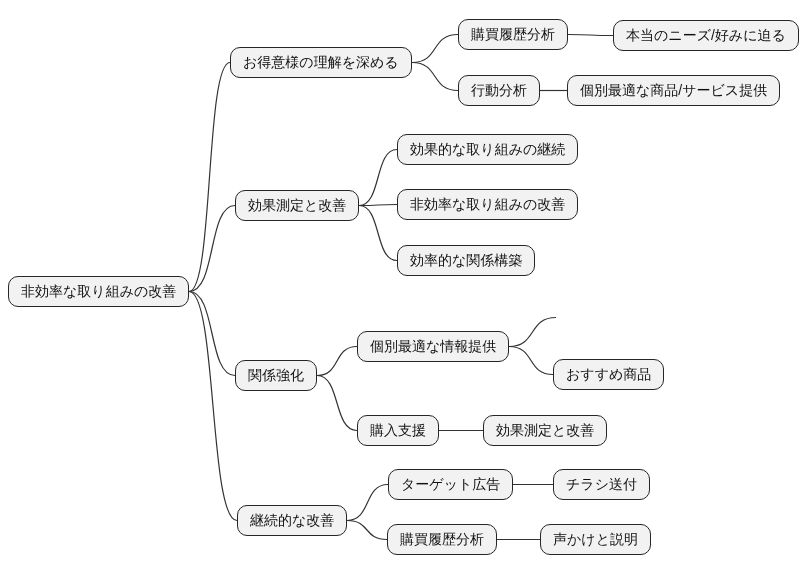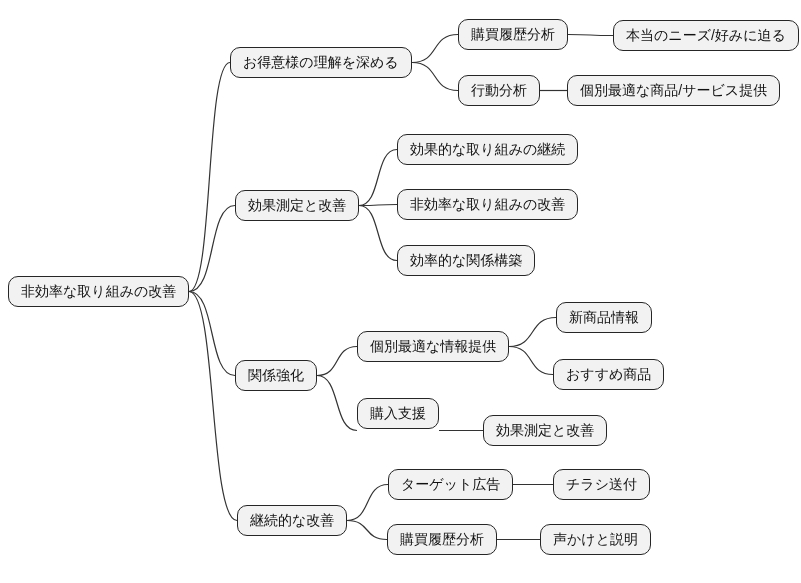--- a/index.html
+++ b/index.html
@@ -68,23 +68,22 @@
   <div class="node" style="left:458px;top:75px">行動分析</div>
   <div class="node" style="left:567px;top:75px">個別最適な商品/サービス提供</div>
 
   <div class="node" style="left:235px;top:190px">効果測定と改善</div>
   <div class="node" style="left:397px;top:134px">効果的な取り組みの継続</div>
   <div class="node" style="left:397px;top:189px">非効率な取り組みの改善</div>
   <div class="node" style="left:235px;top:360px">関係強化</div>
 
   <div class="node" style="left:397px;top:245px">効率的な関係構築</div>
   <div class="node" style="left:357px;top:331px">個別最適な情報提供</div>
-  <div class="node" style="left:556px;top:302px">新商品情報</div>
   <div class="node" style="left:553px;top:359px">おすすめ商品</div>
-  <div class="node" style="left:357px;top:398px">購入支援</div>
+  <div class="node" style="left:357px;top:415px">購入支援</div>
   <div class="node" style="left:483px;top:415px">効果測定と改善</div>
 
   <div class="node" style="left:237px;top:505px">継続的な改善</div>
   <div class="node" style="left:388px;top:469px">ターゲット広告</div>
   <div class="node" style="left:553px;top:469px">チラシ送付</div>
   <div class="node" style="left:387px;top:524px">購買履歴分析</div>
   <div class="node" style="left:540px;top:524px">声かけと説明</div>
 </div>
 
 </body></html>

